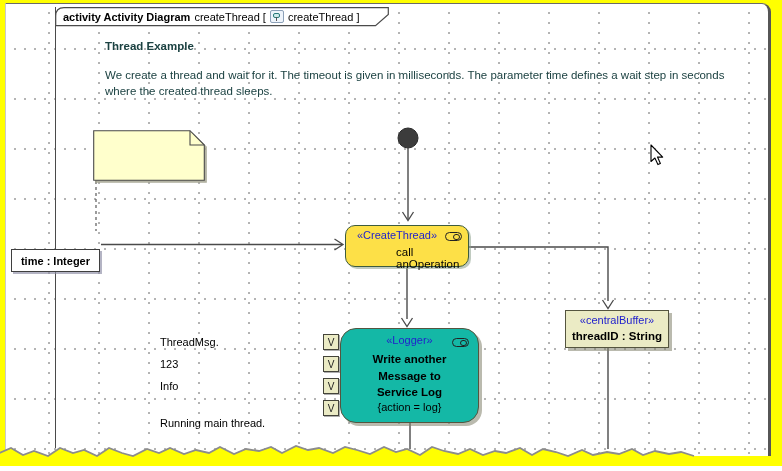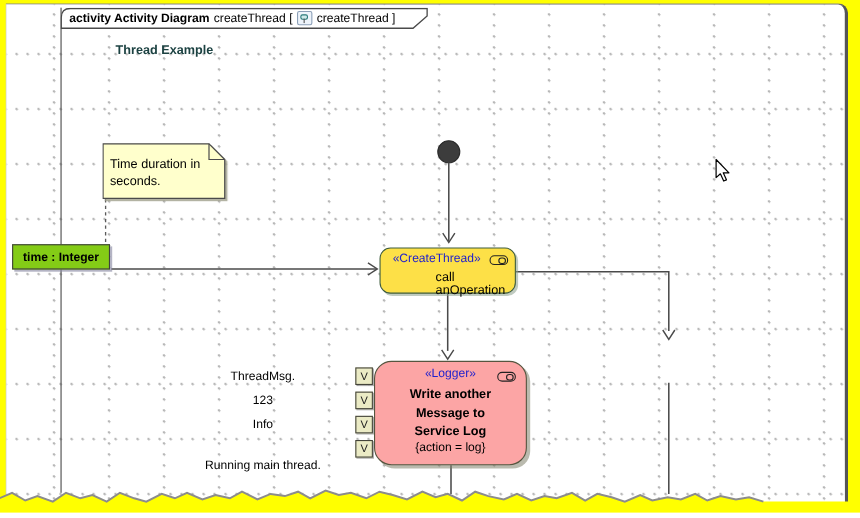--- a/index.html
+++ b/index.html
@@ -55,22 +55,22 @@
     color:#1c4242; z-index:1;
   }
   
   #note{ left:93px; top:130px; width:116px; height:55px; z-index:3; }
   #note svg{ filter:drop-shadow(2px 2px 0 rgba(160,160,140,.8)); }
   #note-text{
     left:7px; top:13px; width:100px; font-size:11.5px; color:#000; line-height:15px;
   }
   
   #param-box{
-    left:11px; top:222px; width:89px; height:23px; box-sizing:border-box;
-    background:#84cc16; border:1px solid #3f3f3f;
+    left:11px; top:249px; width:89px; height:23px; box-sizing:border-box;
+    background:#ffffff; border:1px solid #3f3f3f;
     box-shadow:2px 2px 0 rgba(140,140,165,.65);
     display:flex; align-items:center; justify-content:center;
     font-size:11px; font-weight:bold; color:#000; z-index:3;
   }
   
   .action{
     box-sizing:border-box; background:#fde047;
     border:1.4px solid #3e5c3e; border-radius:10px;
     box-shadow:2px 2px 0 rgba(140,160,140,.55); z-index:3;
   }
@@ -81,42 +81,42 @@
   .behavior-icon{
     position:absolute; width:17px; height:9px; box-sizing:border-box;
     border:1.2px solid #222; border-radius:5px; background:transparent;
   }
   .behavior-icon:after{
     content:""; position:absolute; right:1px; top:0.8px; width:4.6px; height:4.6px;
     border:1px solid #222; border-radius:50%;
   }
   #action-logger{
     left:340px; top:328px; width:139px; height:95px; box-sizing:border-box;
-    background:#fca5a5; border:1.4px solid #55553f; border-radius:16px;
+    background:#14b8a6; border:1.4px solid #55553f; border-radius:16px;
     box-shadow:3px 3px 0 rgba(130,130,108,.55); z-index:3;
   }
   #action-logger .stereo{ position:absolute; left:0; right:0; top:5px; text-align:center; }
   #logger-name{
     position:absolute; left:0; right:0; top:22px; text-align:center;
     font-size:11.5px; font-weight:bold; color:#000; line-height:16.5px;
   }
   #logger-constraint{
     position:absolute; left:0; right:0; top:72px; text-align:center;
     font-size:11px; color:#000;
   }
   
   .pin{
     left:323px; width:16px; height:16px; box-sizing:border-box;
     background:#ebebc5; border:1px solid #44443a;
     box-shadow:1px 1px 0 rgba(120,120,120,.6);
     display:flex; align-items:center; justify-content:center;
     font-size:10px; color:#222; z-index:4;
   }
   .pin-label{
-    width:158px; left:160px; text-align:center; font-size:11px; color:#000;
+    width:158px; left:160px; text-align:left; font-size:11px; color:#000;
     white-space:nowrap; z-index:3;
   }
   
   #central-buffer{
     left:565px; top:310px; width:104px; height:38px; box-sizing:border-box;
     background:#ebebc5; border:1.4px solid #55553f;
     box-shadow:3px 3px 0 rgba(130,130,108,.55); z-index:3; text-align:center;
   }
   #central-buffer .stereo{ display:block; margin-top:3px; }
   #central-buffer .name{ font-size:11.5px; font-weight:bold; color:#000; }
@@ -138,27 +138,27 @@
     <path d="M 9,0.7 H 333.3 V 7.5 L 320.5,18.7 H 0.7 V 9 Q 0.7,0.7 9,0.7 Z" fill="#ffffff" stroke="#4a4a4a" stroke-width="1.2"></path>
   </svg>
   <div id="frame-tab-text" class="abs">
     <span class="b">activity Activity Diagram</span>
     <span>createThread [</span>
     <span class="diagram-icon"></span>
     <span>createThread ]</span>
   </div>
 
   <div id="doc-title" class="abs">Thread Example</div>
+  <div id="doc-desc" class="abs">We create a thread and wait for it. The timeout is given in milliseconds. The parameter time defines a wait step in seconds where the created thread sleeps.</div>
 
   <div id="note" class="abs">
     <svg class="abs" width="114" height="53" style="left:0;top:0;">
       <path d="M 0.7,0.7 H 97 L 111.3,15 V 50.3 H 0.7 Z" fill="#ffffcc" stroke="#4a4a4a" stroke-width="1.1"></path>
       <path d="M 97,0.7 V 15 H 111.3" fill="none" stroke="#4a4a4a" stroke-width="1.1"></path>
     </svg>
-    <div id="note-text" class="abs">Time duration in seconds.</div>
   </div>
 
   <div id="param-box" class="abs">
     <span>time : Integer</span>
   </div>
 
   <svg id="edges-svg" class="abs" width="782" height="471">
 
     <circle cx="408" cy="138" r="10" fill="#3c3c3c" stroke="#2a2a2a"></circle>
 
@@ -209,20 +209,24 @@
     </div>
   <div class="abs pin" style="top:400px;">
     <span>V</span>
     </div>
 
   <div class="abs pin-label" style="top:336px;">ThreadMsg.</div>
   <div class="abs pin-label" style="top:358px;">123</div>
   <div class="abs pin-label" style="top:380px;">Info</div>
   <div class="abs pin-label" style="top:417px;">Running main thread.</div>
 
+  <div id="central-buffer" class="abs">
+    <span class="stereo">«centralBuffer»</span>
+    <span class="name">threadID : String</span>
+  </div>
 
   <svg id="torn-svg" class="abs" width="782" height="31">
     <path d="M-3,14 l14,-6 l12,7 l11,-4 l14,5 l12,-8 l13,5 l11,-3 l13,6 l12,-8 l13,5 l11,3 l14,-7 l12,4 l11,-5 l14,6 l12,-4 l13,3 l11,-6 l14,7 l12,-5 l13,2 l12,-4 l11,6 l14,-7 l12,4 l11,-2 l14,5 l12,-6 l12,3 l13,4 l14,-7 l12,5 l11,-3 l13,6 l12,-8 l12,4 l14,3 l12,-5 l13,6 l12,-4 l11,2 l14,-5 l12,7 l11,-6 l13,3 l12,4 l14,-6 l11,5 l14,-3 l12,2 l13,-5 l11,6 l12,-4 l14,3 l12,-2 l13,4 L790,16 L790,26 L-3,26 Z" fill="#ffff00" stroke="none"></path>
     <path d="M-3,14 l14,-6 l12,7 l11,-4 l14,5 l12,-8 l13,5 l11,-3 l13,6 l12,-8 l13,5 l11,3 l14,-7 l12,4 l11,-5 l14,6 l12,-4 l13,3 l11,-6 l14,7 l12,-5 l13,2 l12,-4 l11,6 l14,-7 l12,4 l11,-2 l14,5 l12,-6 l12,3 l13,4 l14,-7 l12,5 l11,-3 l13,6 l12,-8 l12,4 l14,3 l12,-5 l13,6 l12,-4 l11,2 l14,-5 l12,7 l11,-6 l13,3 l12,4 l14,-6 l11,5 l14,-3 l12,2 l13,-5 l11,6 l12,-4 l14,3 l12,-2 l13,4" fill="none" stroke="#8c8c8c" stroke-width="1.8"></path>
     <rect x="0" y="26" width="782" height="5" fill="#ffffff"></rect>
   </svg>
 
   <svg id="cursor-svg" class="abs" width="16" height="23">
     <path d="M1,1 L1,17.5 L4.9,14 L7.9,20.6 L10.4,19.5 L7.5,13.1 L12.7,13.1 Z" fill="#ffffff" stroke="#000000" stroke-width="1.1" stroke-linejoin="round"></path>
   </svg>

